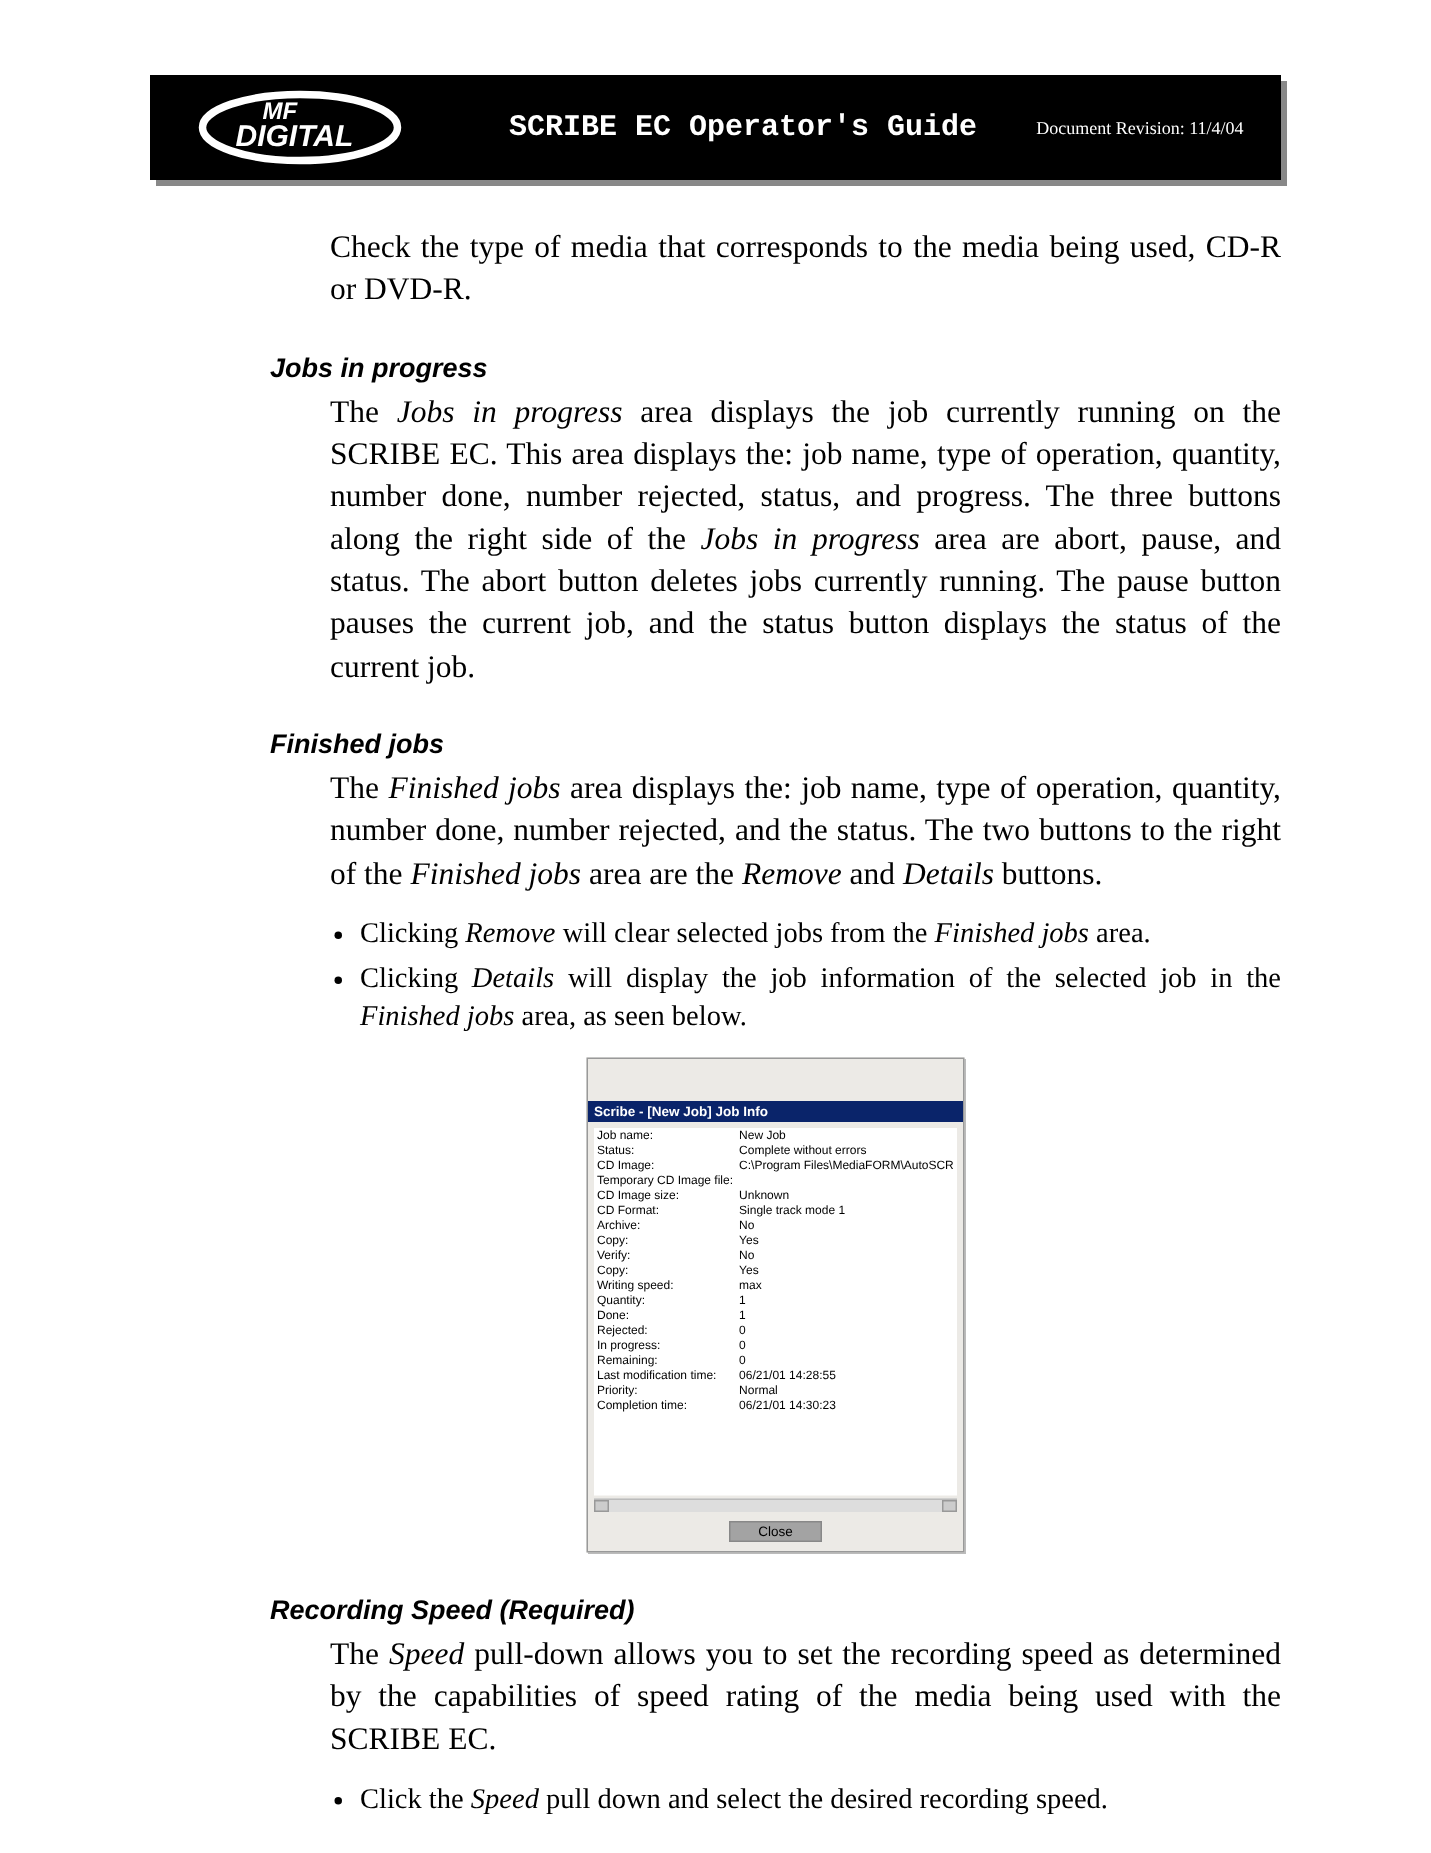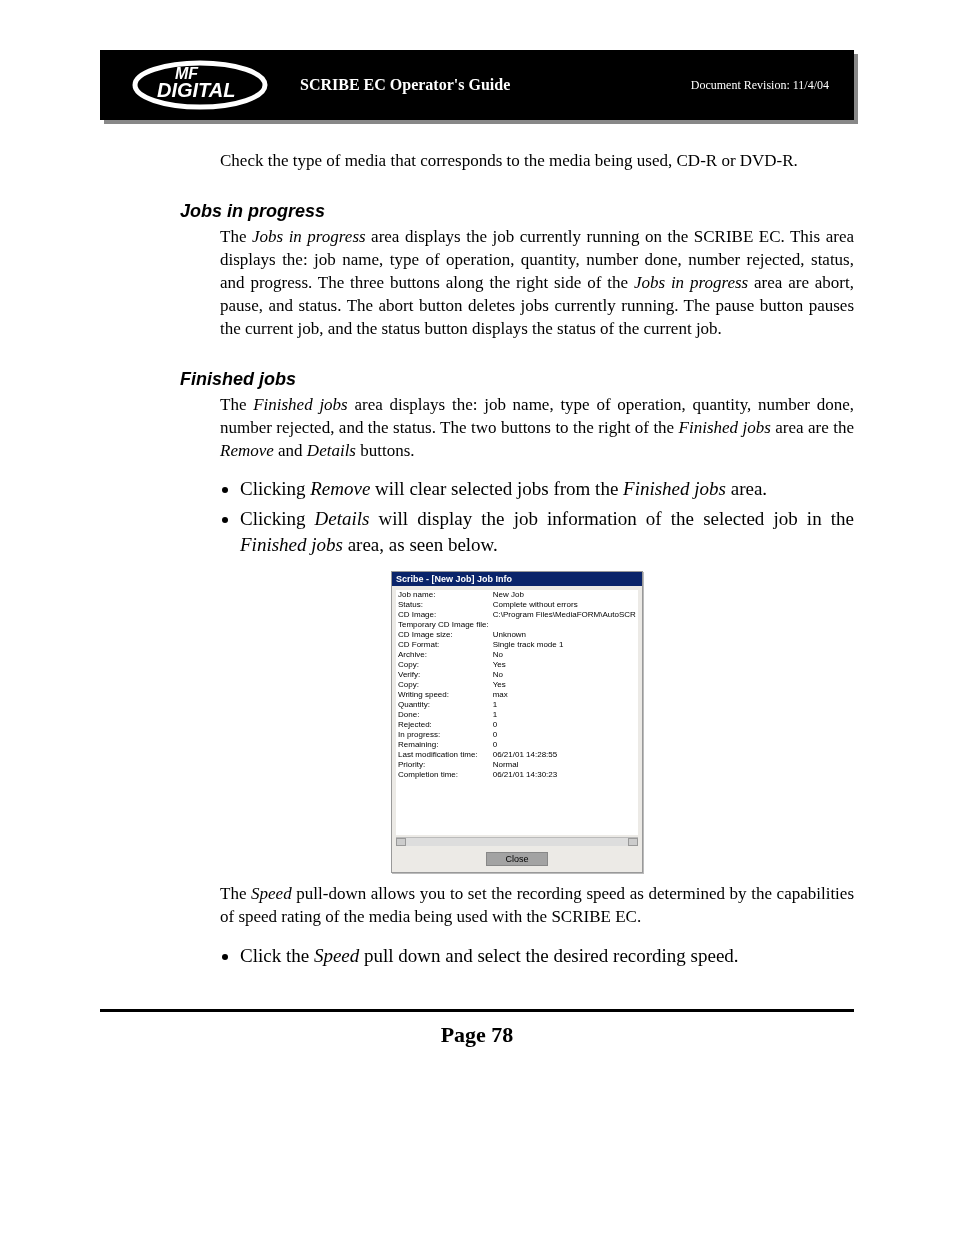--- a/index.html
+++ b/index.html
@@ -27,42 +27,43 @@
   }
   .logo-wrap {
     width: 200px;
     display: flex;
     align-items: flex-start;
     justify-content: center;
   }
   .logo-wrap svg { display: block; }
   .header-title {
     flex: 1;
-    text-align: left;
-    font-weight: bold;
-    font-size: 16px;
+    text-align: center;
+    font-weight: bold;
+    font-size: 20px;
+    font-family: Liberation Mono, monospace;
   }
   .header-rev {
     font-size: 12px;
     padding-right: 25px;
     white-space: nowrap;
   }
   .content {
     padding-left: 80px;
     padding-right: 0px;
   }
   .section-head {
     font-family: Arial, Helvetica, sans-serif;
     font-weight: bold;
     font-style: italic;
     font-size: 18px;
     margin: 28px 0 4px 0;
   }
   .body-text {
-    font-size: 17px;
+    font-size: 21px;
     line-height: 1.35;
     margin: 4px 0 14px 40px;
     text-align: justify;
   }
   .body-text em { font-style: italic; }
   ul.bullets {
     margin: 8px 0 14px 60px;
     padding: 0;
     font-size: 19px;
     line-height: 1.35;
@@ -80,20 +81,21 @@
     font-family: Tahoma, Arial, sans-serif;
     font-size: 8px;
     box-shadow: 1px 1px 0 #bbb;
   }
   .dialog-title {
     background: #0a246a;
     color: #fff;
     padding: 2px 4px;
     font-weight: bold;
     font-size: 9px;
+    margin-top: 28px;
   }
   .dialog-body {
     padding: 4px;
   }
   .info-table {
     width: 100%;
     border-collapse: collapse;
     background: #fff;
   }
   .info-table td {
@@ -265,20 +267,21 @@
                 <td></td>
                 <td></td>
               </tr>
         </tbody>
           </table>
         <div class="dialog-scroll"></div>
         <div class="dialog-close">Close</div>
       </div>
     </div>
 
+    <div class="section-head">Recording Speed (Required)</div>
     <p class="body-text">
       <span>The </span><em>Speed</em><span> pull-down allows you to set the recording speed as determined by the capabilities of speed rating of the media being used with the SCRIBE EC.</span>
     </p>
     <ul class="bullets">
       <li>
         <span>Click the </span><em>Speed</em><span> pull down and select the desired recording speed.</span>
       </li>
     </ul>
 
   </div>

